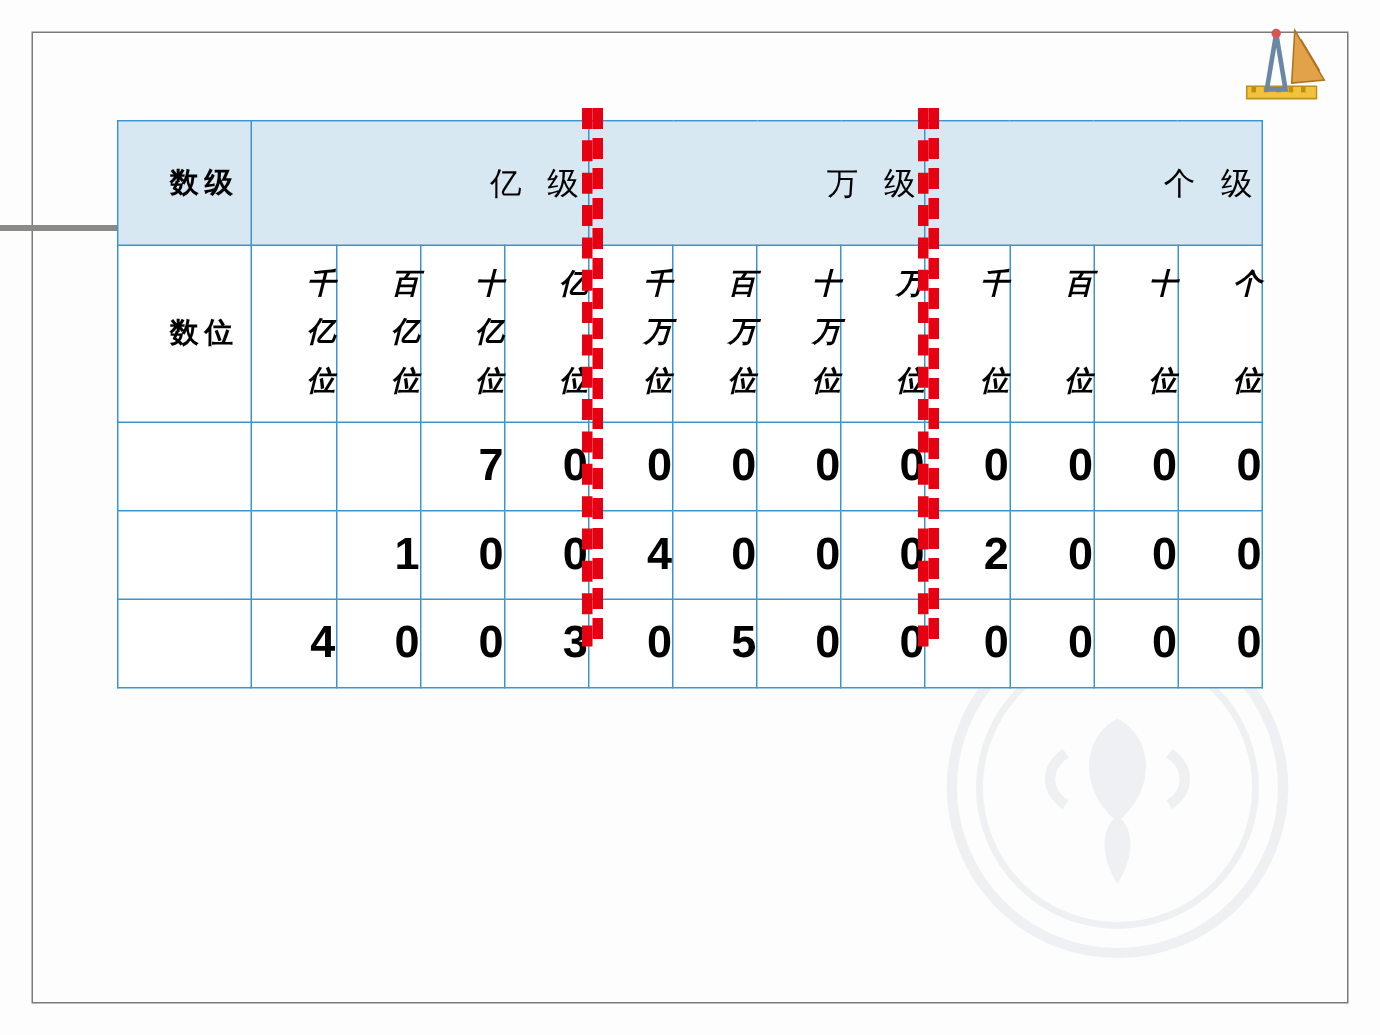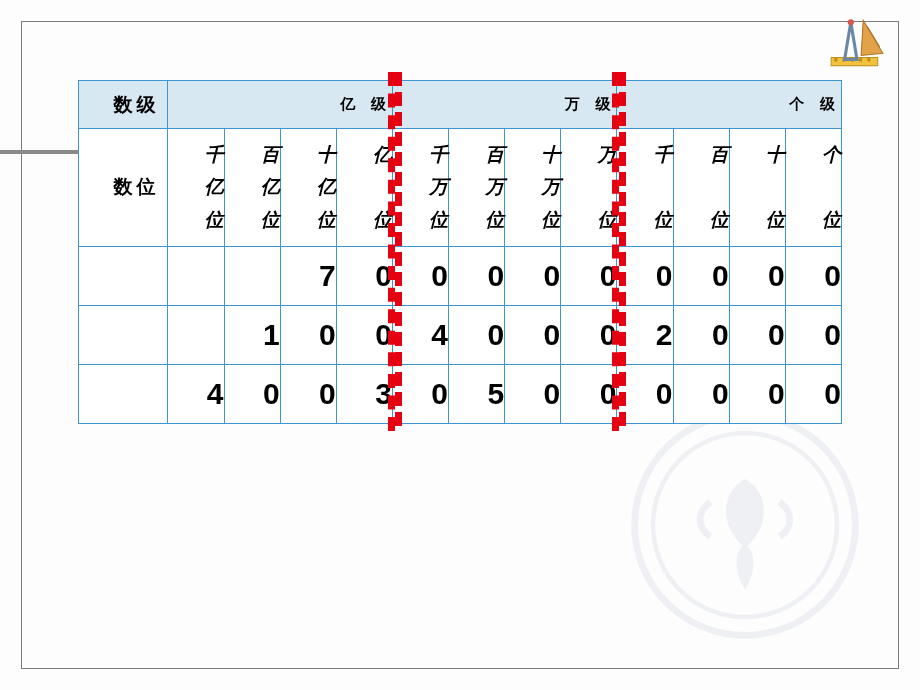--- a/index.html
+++ b/index.html
@@ -36,23 +36,23 @@
       background: #ffffff;
     }
     td {
       border: 1.5px solid #3b95d1;
       text-align: right;
       vertical-align: middle;
     }
     td.header-blue {
       background: #d7e8f3;
       font-family: "KaiTi", "楷体", serif;
-      font-weight: bold;
-      font-size: 15px;
-      padding: 14px 0;
+      font-weight: normal;
+      font-size: 21px;
+      padding: 27px 0;
       letter-spacing: 6px;
     }
     td.label-cell {
       font-family: "KaiTi", "楷体", serif;
       font-weight: bold;
       font-size: 19px;
       padding: 0 8px;
       white-space: nowrap;
       letter-spacing: 4px;
     }

